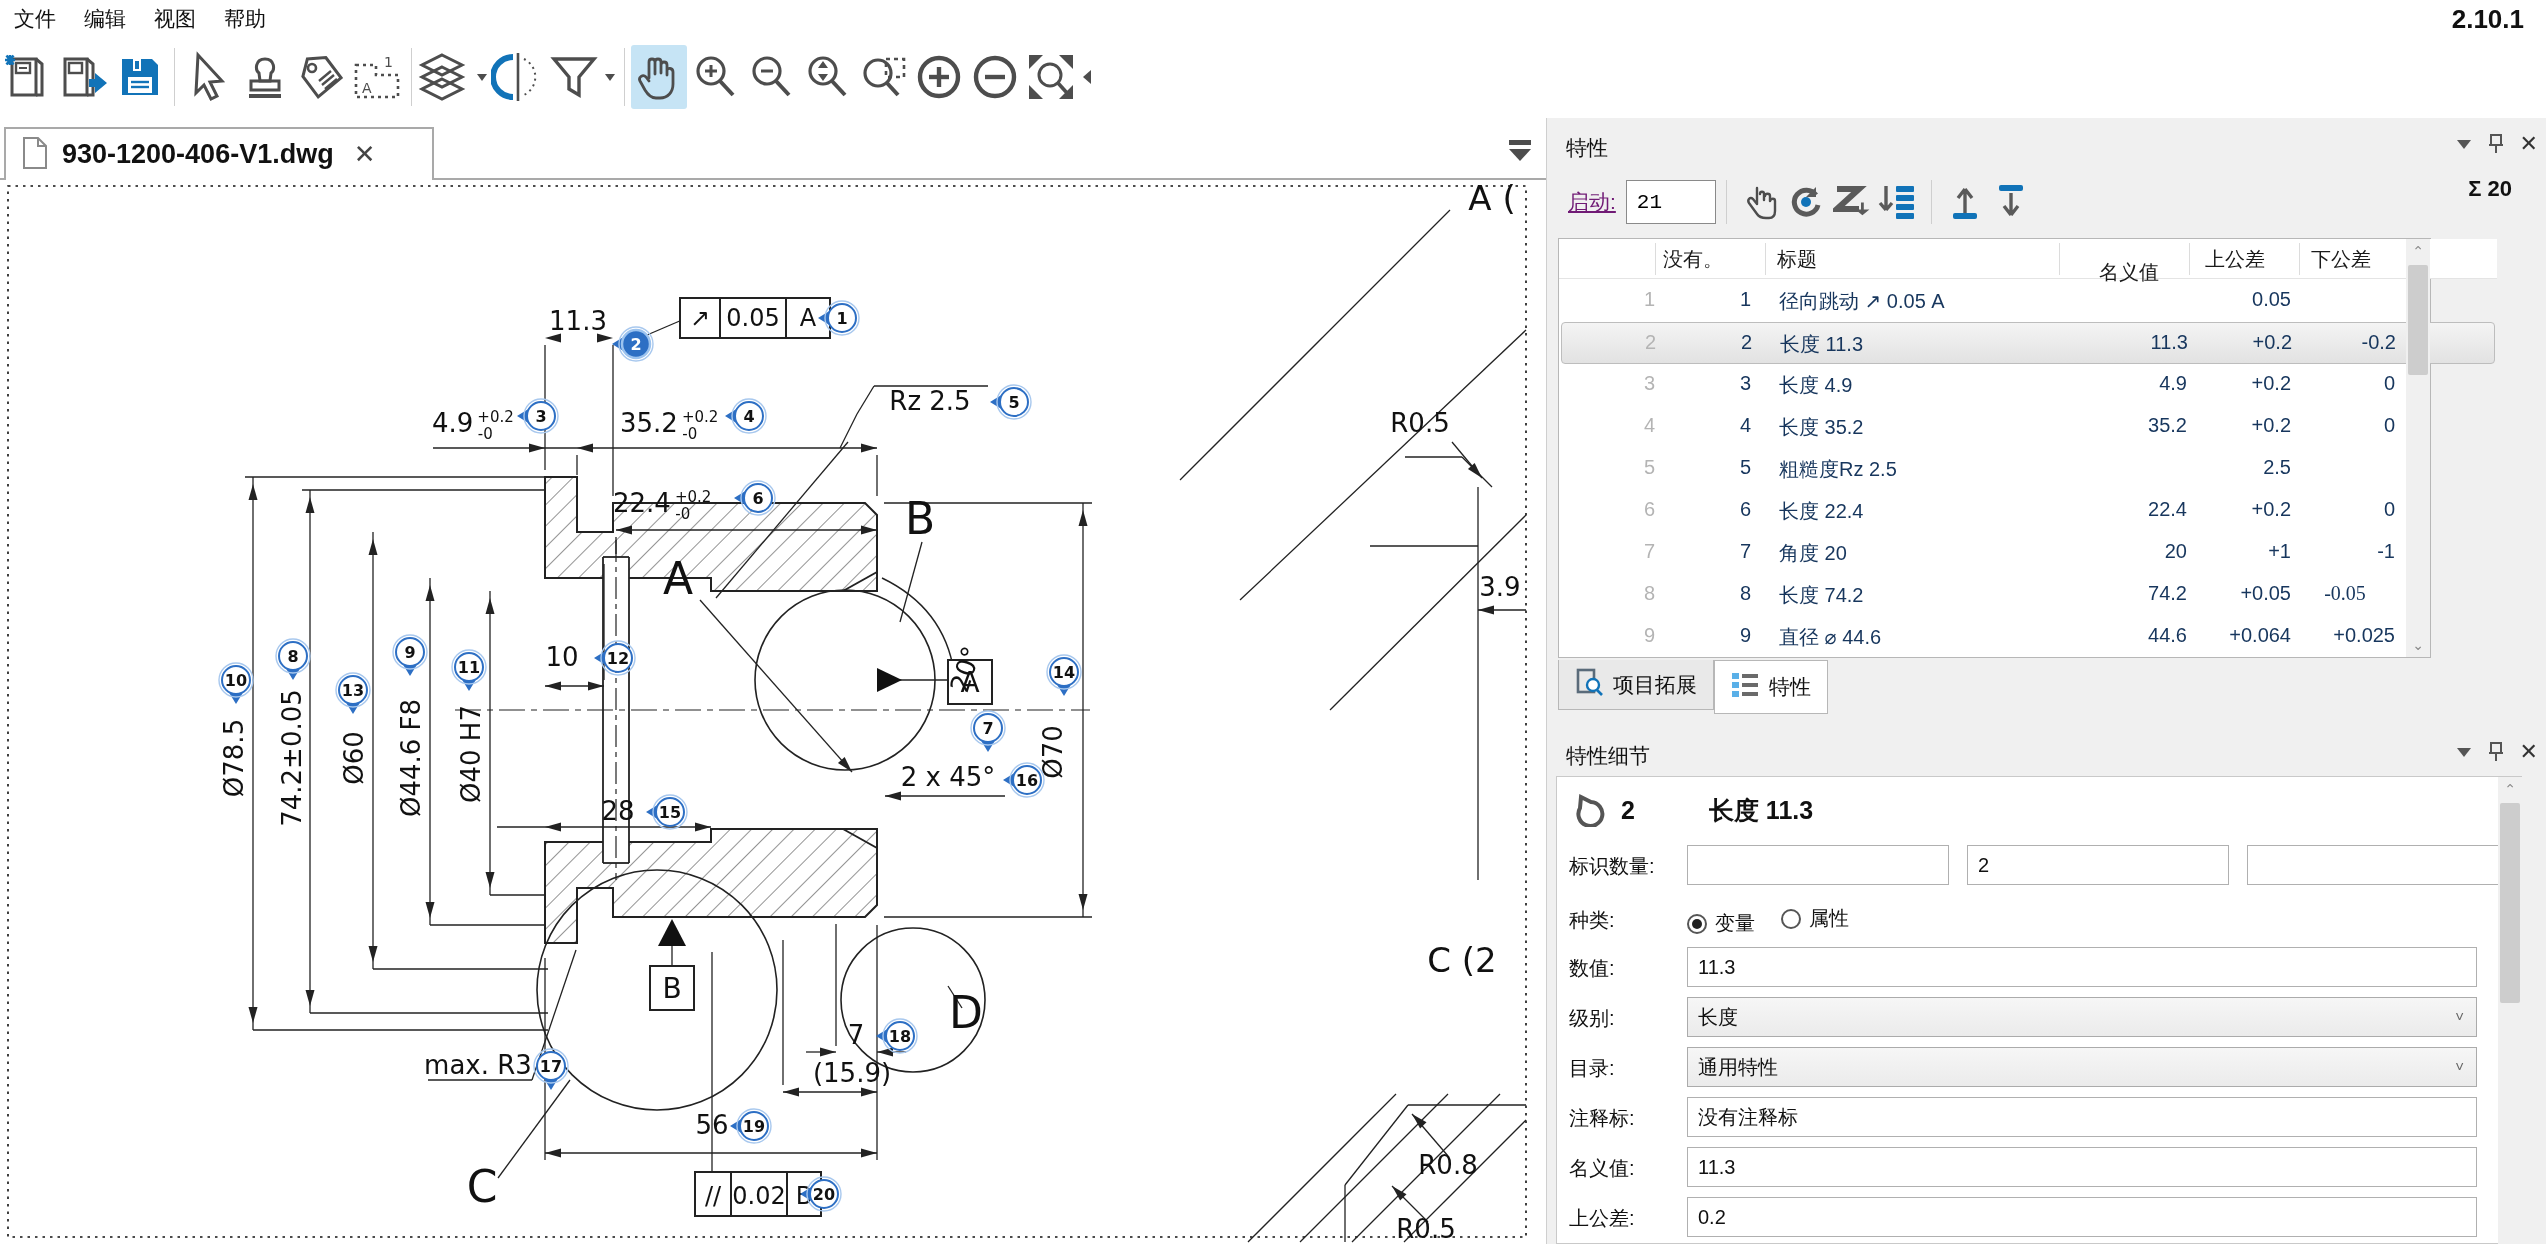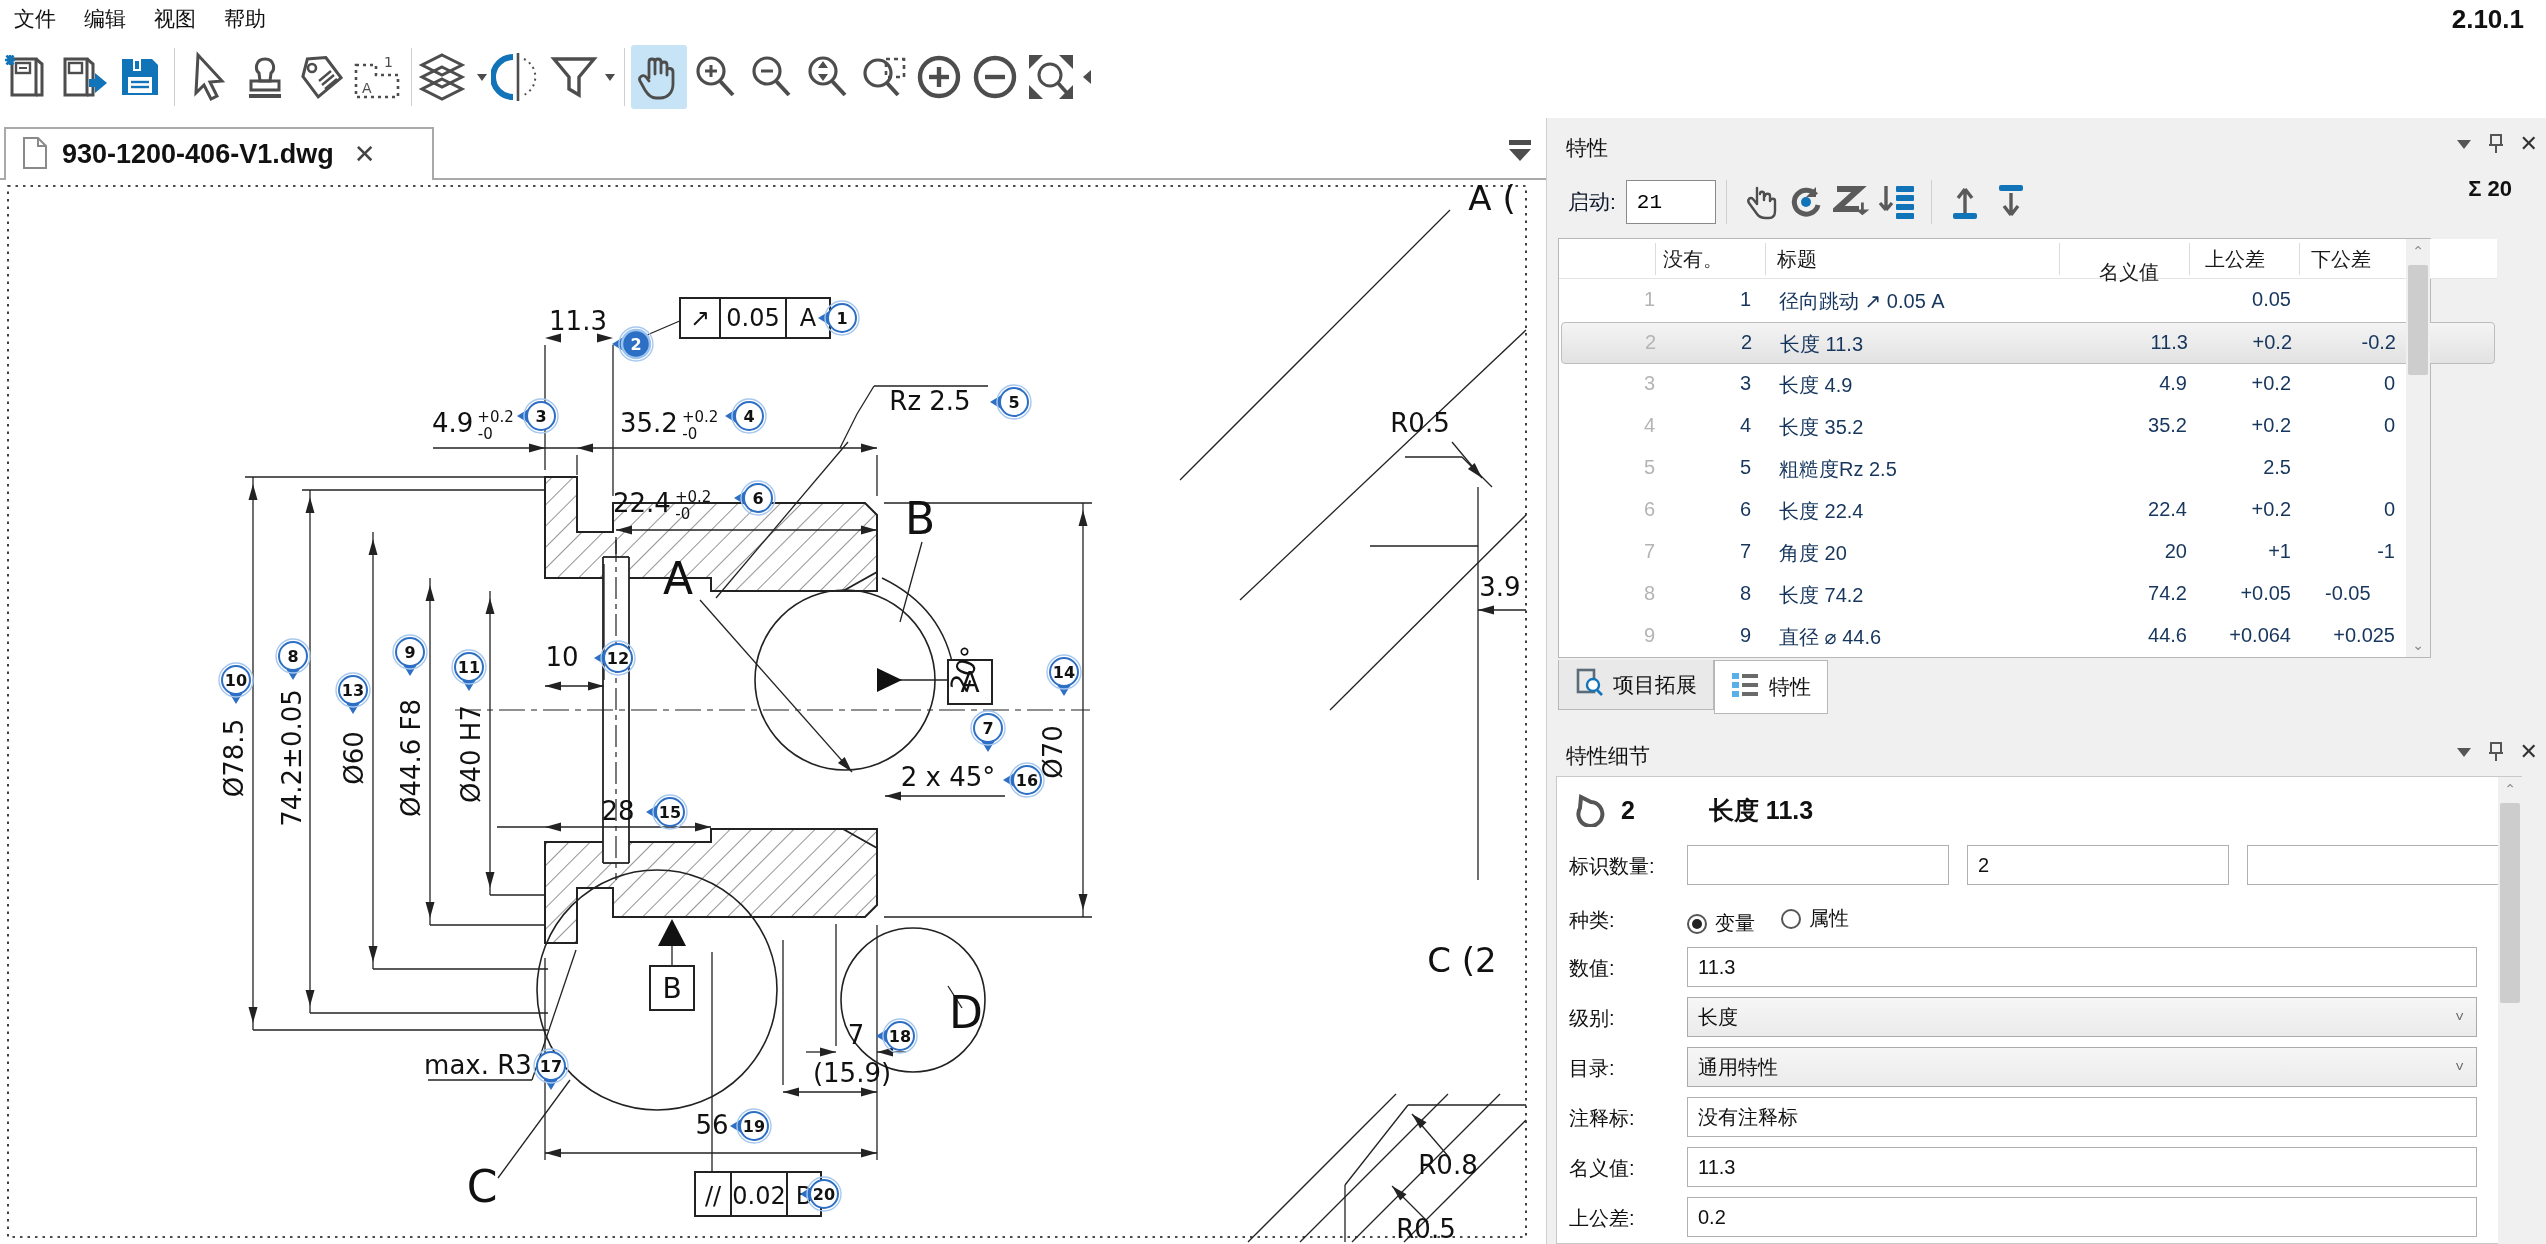--- a/index.html
+++ b/index.html
@@ -19,21 +19,21 @@
   .doc-tab-label { font-size:27px; font-weight:bold; color:#111; }
   .tab-strip-line { position:absolute; left:0; top:60px; width:1546px; height:0; border-top:2px solid #a9a9a9; }
   .tab-menu-btn { position:absolute; right:8px; top:18px; width:36px; height:30px; display:flex; align-items:center; justify-content:center; }
   .canvas { position:absolute; left:0; top:180px; width:1546px; height:1064px; background:#fff; overflow:hidden; }
   .splitter { position:absolute; left:1546px; top:118px; width:10px; height:1126px; background:#f0f0f0; border-left:1px solid #cfcfcf; }
   .rpanel { position:absolute; left:1556px; top:118px; width:990px; height:1126px; background:#f0f0f0; }
   .panel-titlebar { position:absolute; left:0; width:990px; height:42px; background:#f0f0f0; }
   .panel-title { position:absolute; left:10px; top:8px; font-size:21px; color:#111; }
   .panel-icons { position:absolute; right:8px; top:8px; display:flex; gap:16px; align-items:center; }
   .launch-row { position:absolute; left:0; top:44px; width:990px; height:68px; display:flex; align-items:center; }
-  .launch-label { font-size:21px; color:#0f172a; margin-left:12px; }
+  .launch-label { font-size:21px; color:#701a75; margin-left:12px;text-decoration:underline; }
   .launch-input { width:90px; height:44px; margin-left:10px; background:#fff; border:1px solid #8a8a8a; font-size:21px; padding-left:10px;
     font-family:Liberation Mono, monospace; }
   .mini-sep { width:1px; height:44px; background:#cfcfcf; margin:0 10px; }
   .mini-btn { width:46px; height:46px; display:flex; align-items:center; justify-content:center; }
   .sum-label { position:absolute; right:34px; top:58px; font-size:22px; font-weight:bold; color:#111; }
   .char-table { position:absolute; left:2px; top:120px; width:873px; height:420px; background:#fff; border:1px solid #b7b7b7; }
   .tbl-header { position:absolute; left:0; top:0; width:938px; height:40px; background:#fff; border-bottom:1px solid #e4e4e4; }
   .th { position:absolute; top:7px; font-size:20px; color:#1a1a1a; }
   .th-sep { position:absolute; top:4px; width:1px; height:32px; background:#dcdcdc; }
   .tbl-body { position:absolute; left:0; top:41px; width:938px; height:377px; }
@@ -680,21 +680,21 @@
           <span class="td " style="left: 510px; width: 116px; text-align: right;">20</span>
           <span class="td " style="left: 630px; width: 100px; text-align: right;">+1</span>
           <span class="td " style="left: 734px; width: 100px; text-align: right;">-1</span>
         </div>
         <div class="trow" style="top: 294px;">
           <span class="td gutter" style="left: 8px; width: 86px; text-align: right;">8</span>
           <span class="td " style="left: 104px; width: 86px; text-align: right;">8</span>
           <span class="td " style="left: 218px;">长度 74.2</span>
           <span class="td " style="left: 510px; width: 116px; text-align: right;">74.2</span>
           <span class="td " style="left: 630px; width: 100px; text-align: right;">+0.05</span>
-          <span class="td " style="left: 764px; width: 100px; text-align: left;">-0.05</span>
+          <span class="td " style="left: 734px; width: 100px; text-align: center; font-family: Liberation Serif, serif;">-0.05</span>
         </div>
         <div class="trow" style="top: 336px;">
           <span class="td gutter" style="left: 8px; width: 86px; text-align: right;">9</span>
           <span class="td " style="left: 104px; width: 86px; text-align: right;">9</span>
           <span class="td " style="left: 218px;">直径 ⌀ 44.6</span>
           <span class="td " style="left: 510px; width: 116px; text-align: right;">44.6</span>
           <span class="td " style="left: 630px; width: 100px; text-align: right;">+0.064</span>
           <span class="td " style="left: 734px; width: 100px; text-align: right;">+0.025</span>
         </div>
       </div>

